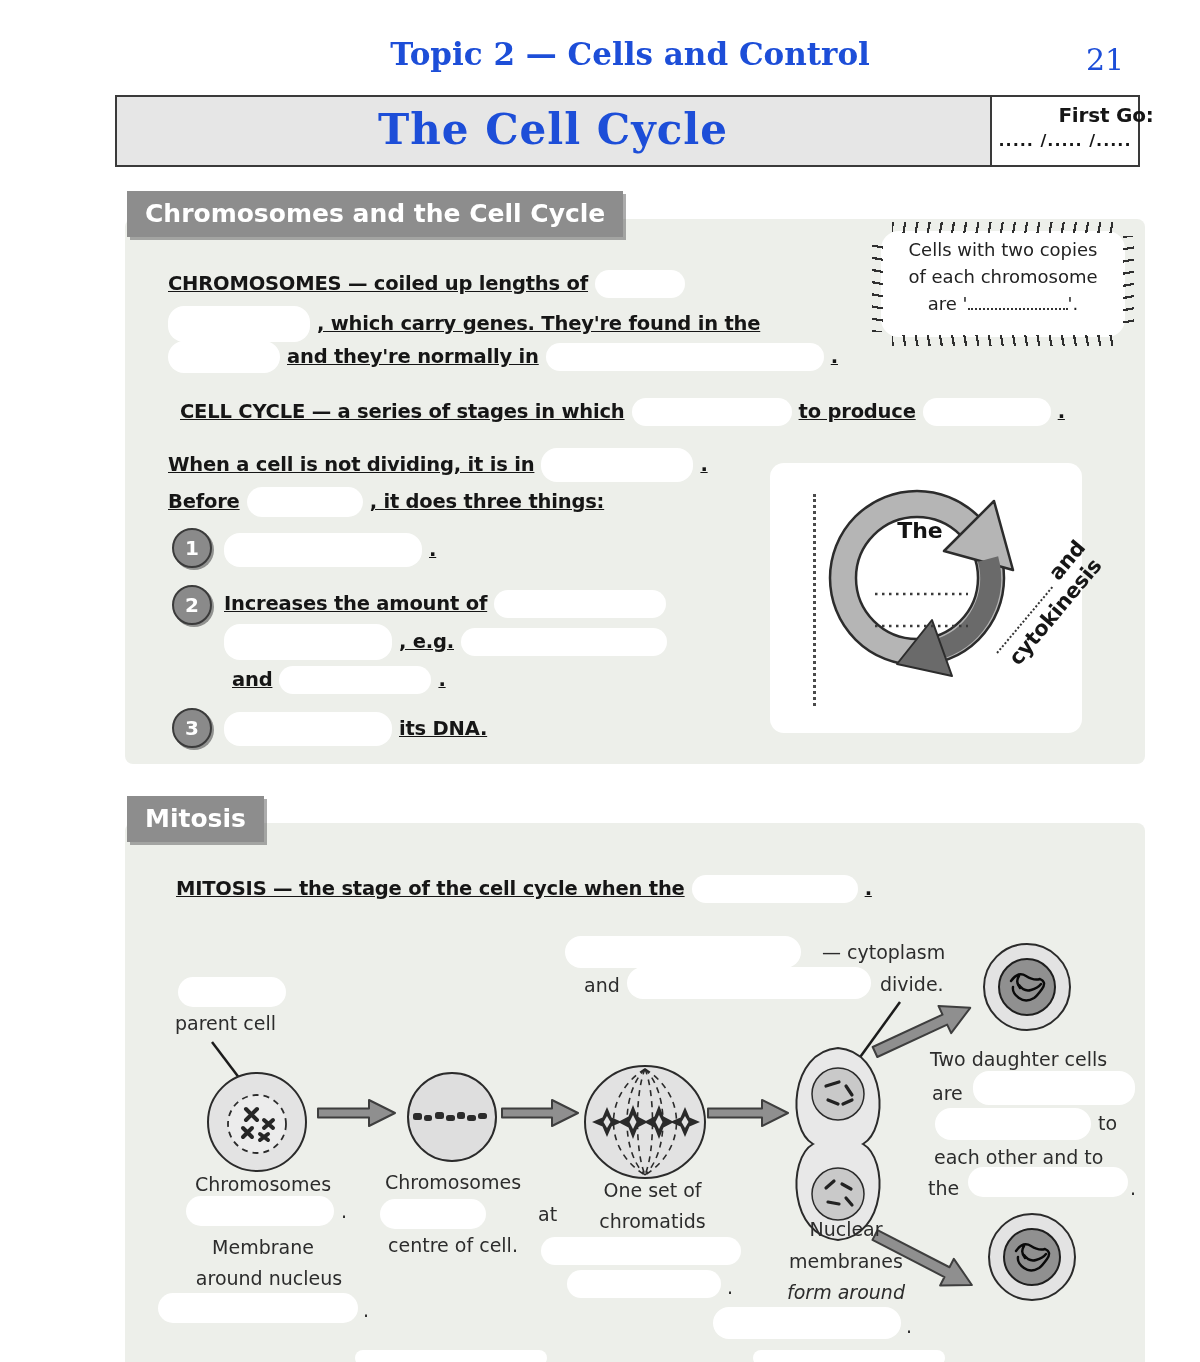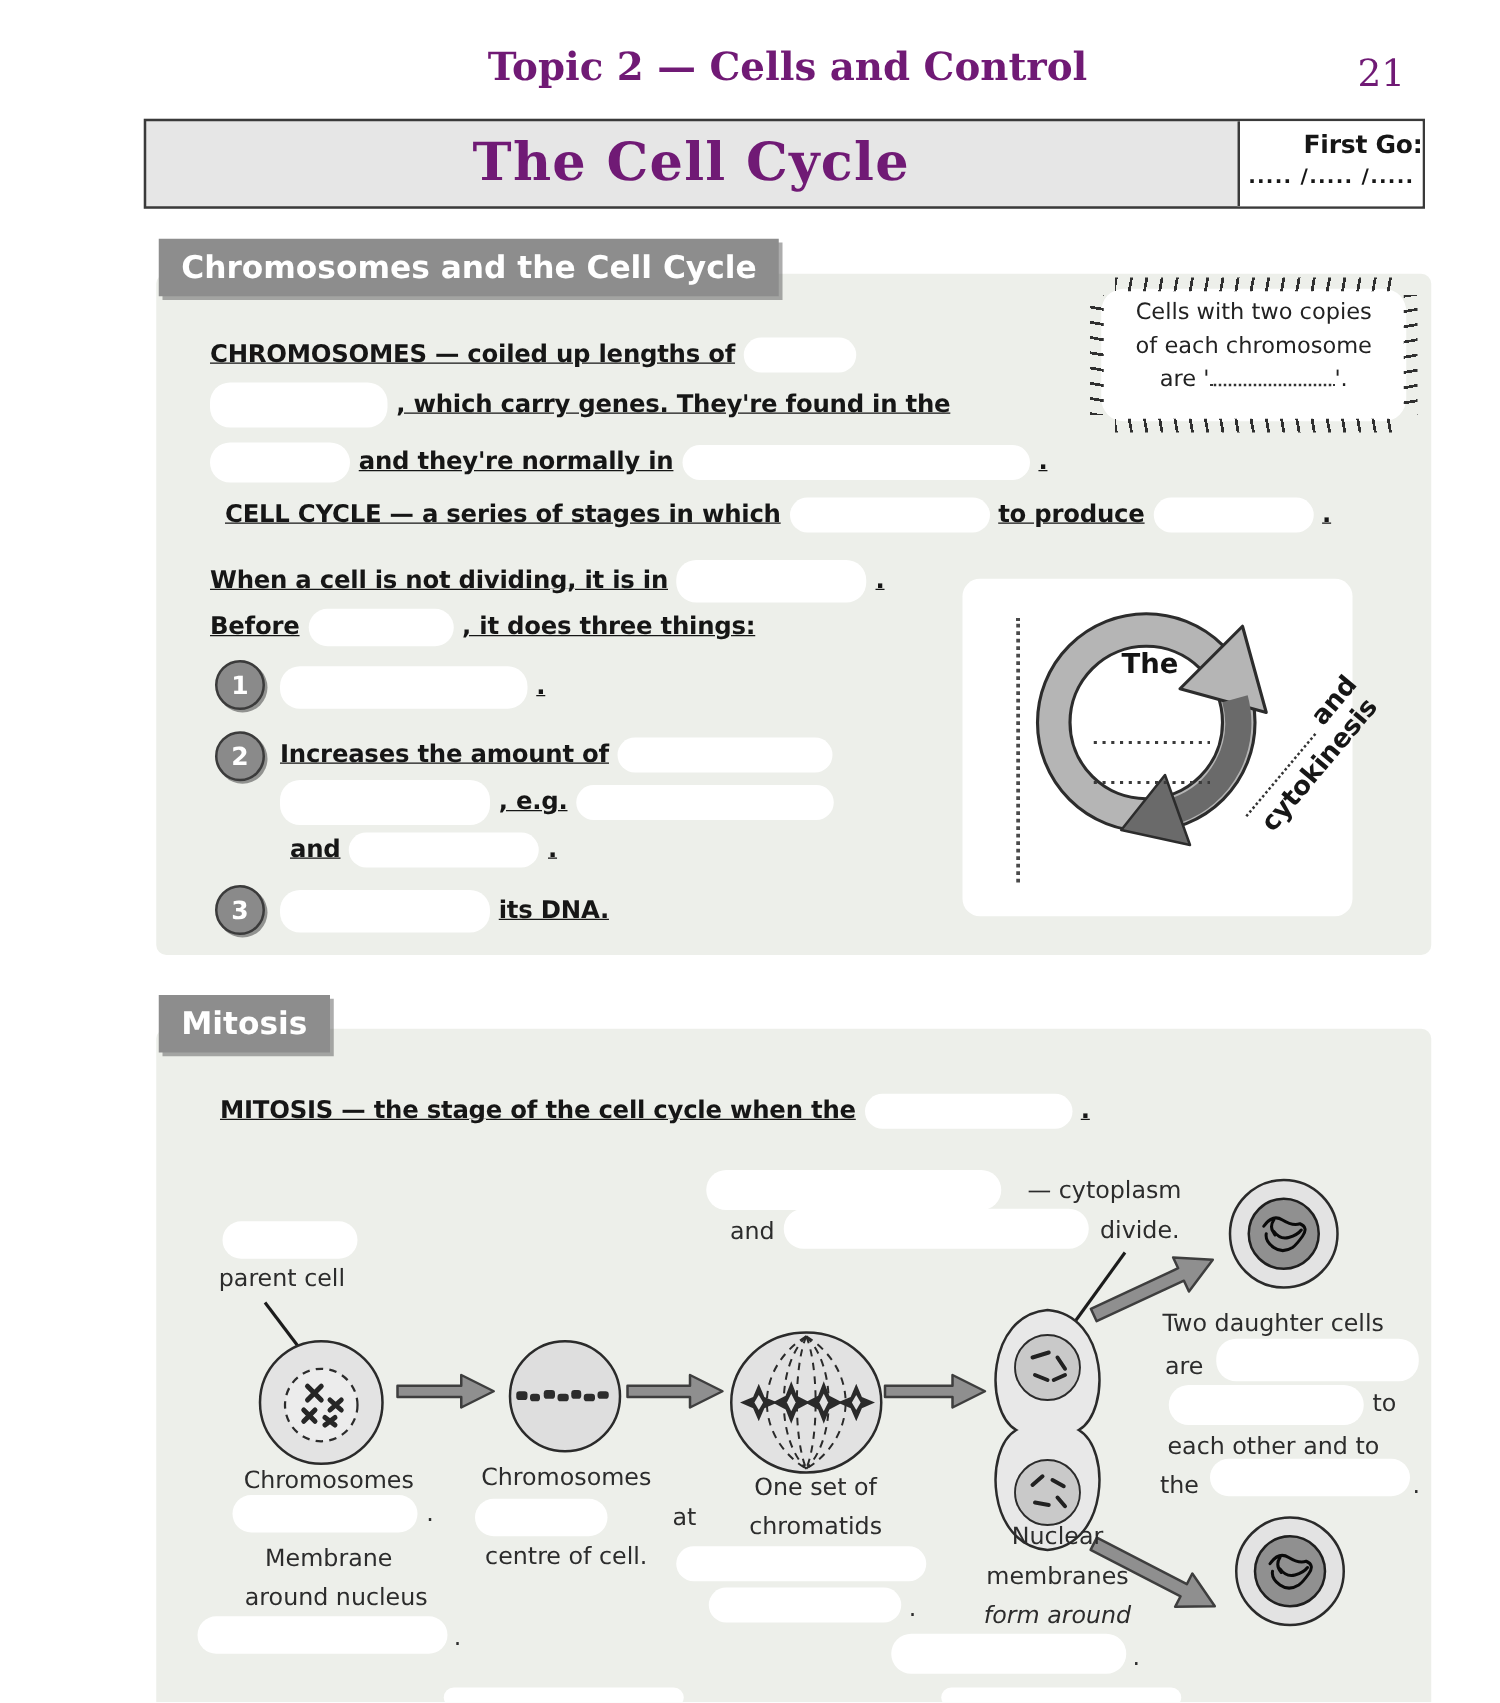--- a/index.html
+++ b/index.html
@@ -2,21 +2,21 @@
 <html><head>
 <meta charset="utf-8">
 <style>
   html,body{margin:0;padding:0;background:#fff;}
   .page{position:relative;width:1200px;height:1362px;background:#ffffff;overflow:hidden;
         font-family:"DejaVu Sans",sans-serif;}
   .abs{position:absolute;}
   .bt{font-family:"DejaVu Sans",sans-serif;font-weight:bold;font-size:19.5px;color:#161616;
       letter-spacing:-0.2px;white-space:nowrap;}
   .hand{font-family:"DejaVu Sans",sans-serif;font-size:19px;color:#2c2c2c;white-space:nowrap;}
-  .serif{font-family:"DejaVu Serif",serif;color:#701a75;}
+  .serif{font-family:"DejaVu Serif",serif;color:#1d4ed8;}
   .panel{position:absolute;background:#edefea;border-radius:8px;}
   .sechead{position:absolute;background:#8d8d8d;color:#fff;font-weight:bold;font-size:25px;
            line-height:46px;padding:0 18px;box-shadow:3px 3px 0 rgba(90,90,90,.5);white-space:nowrap;}
   .blank{display:inline-block;background:#fff;border-radius:16px;vertical-align:middle;margin:0 7px;}
   .blank-abs{position:absolute;background:#fff;border-radius:16px;}
   .line{position:absolute;white-space:nowrap;text-decoration:underline;}
   .numcir{position:absolute;width:36px;height:36px;border-radius:50%;background:#8a8a8a;
           border:2px solid #3b3b3b;color:#fff;font-weight:bold;font-size:20px;display:flex;
           align-items:center;justify-content:center;box-shadow:2px 2px 0 rgba(70,70,70,.55);}
   .burst{position:absolute;left:872px;top:222px;width:262px;height:124px;}
@@ -45,37 +45,37 @@
 <body>
 
 <div class="page">
 
   <div class="abs serif" style="left:210px;top:36px;width:840px;text-align:center;font-size:31px;font-weight:600;">Topic 2 — Cells and Control</div>
   <div class="abs serif" style="left:1086px;top:42px;font-size:30px;">21</div>
 
   <div class="abs" style="left:115px;top:95px;width:1021px;height:68px;background:#e6e6e6;border:2.5px solid #3a3a3a;">
     <div class="abs serif" style="left:0;top:8px;width:872px;text-align:center;font-size:42px;font-weight:bold;letter-spacing:1px;">The Cell Cycle</div>
     <div class="abs" style="right:0;top:0;bottom:0;width:146px;background:#fff;border-left:2.5px solid #3a3a3a;">
-      <div class="abs bt" style="left:0;top:6px;width:146px;text-align:right;font-size:20px;">First Go:</div>
+      <div class="abs bt" style="left:0;top:6px;width:146px;text-align:center;font-size:20px;padding-left:41px;">First Go:</div>
       <div class="abs bt" style="left:0;top:34px;width:146px;text-align:center;font-size:16px;letter-spacing:1px;">..... /..... /.....</div>
     </div>
   </div>
 
   <div class="panel" style="left:125px;top:219px;width:1020px;height:545px;"></div>
   <div class="sechead" style="left:127px;top:191px;">
     <span>Chromosomes and the Cell Cycle</span>
   </div>
 
   <div class="line bt" style="left:168px;top:270px;">
     <span>CHROMOSOMES — coiled up lengths of</span><span class="blank" style="width:90px;height:28px;"></span>
   </div>
   <div class="line bt" style="left:168px;top:306px;">
     <span class="blank" style="width:142px;height:36px;margin-left:0;"></span><span>, which carry genes.  They're found in the</span>
   </div>
-  <div class="line bt" style="left:168px;top:354px;">
+  <div class="line bt" style="left:168px;top:341px;">
     <span class="blank" style="width:112px;height:32px;margin-left:0;"></span><span>and they're normally in</span><span class="blank" style="width:278px;height:28px;"></span><span>.</span>
   </div>
 
   <div class="line bt" style="left:180px;top:398px;">
     <span>CELL CYCLE — a series of stages in which</span><span class="blank" style="width:160px;height:28px;"></span><span>to produce</span><span class="blank" style="width:128px;height:28px;"></span><span>.</span>
   </div>
   <div class="line bt" style="left:168px;top:448px;text-align:center;">
     <span>When a cell is not dividing, it is in</span><span class="blank" style="width:152px;height:34px;"></span><span>.</span>
   </div>
   <div class="line bt" style="left:168px;top:487px;">

